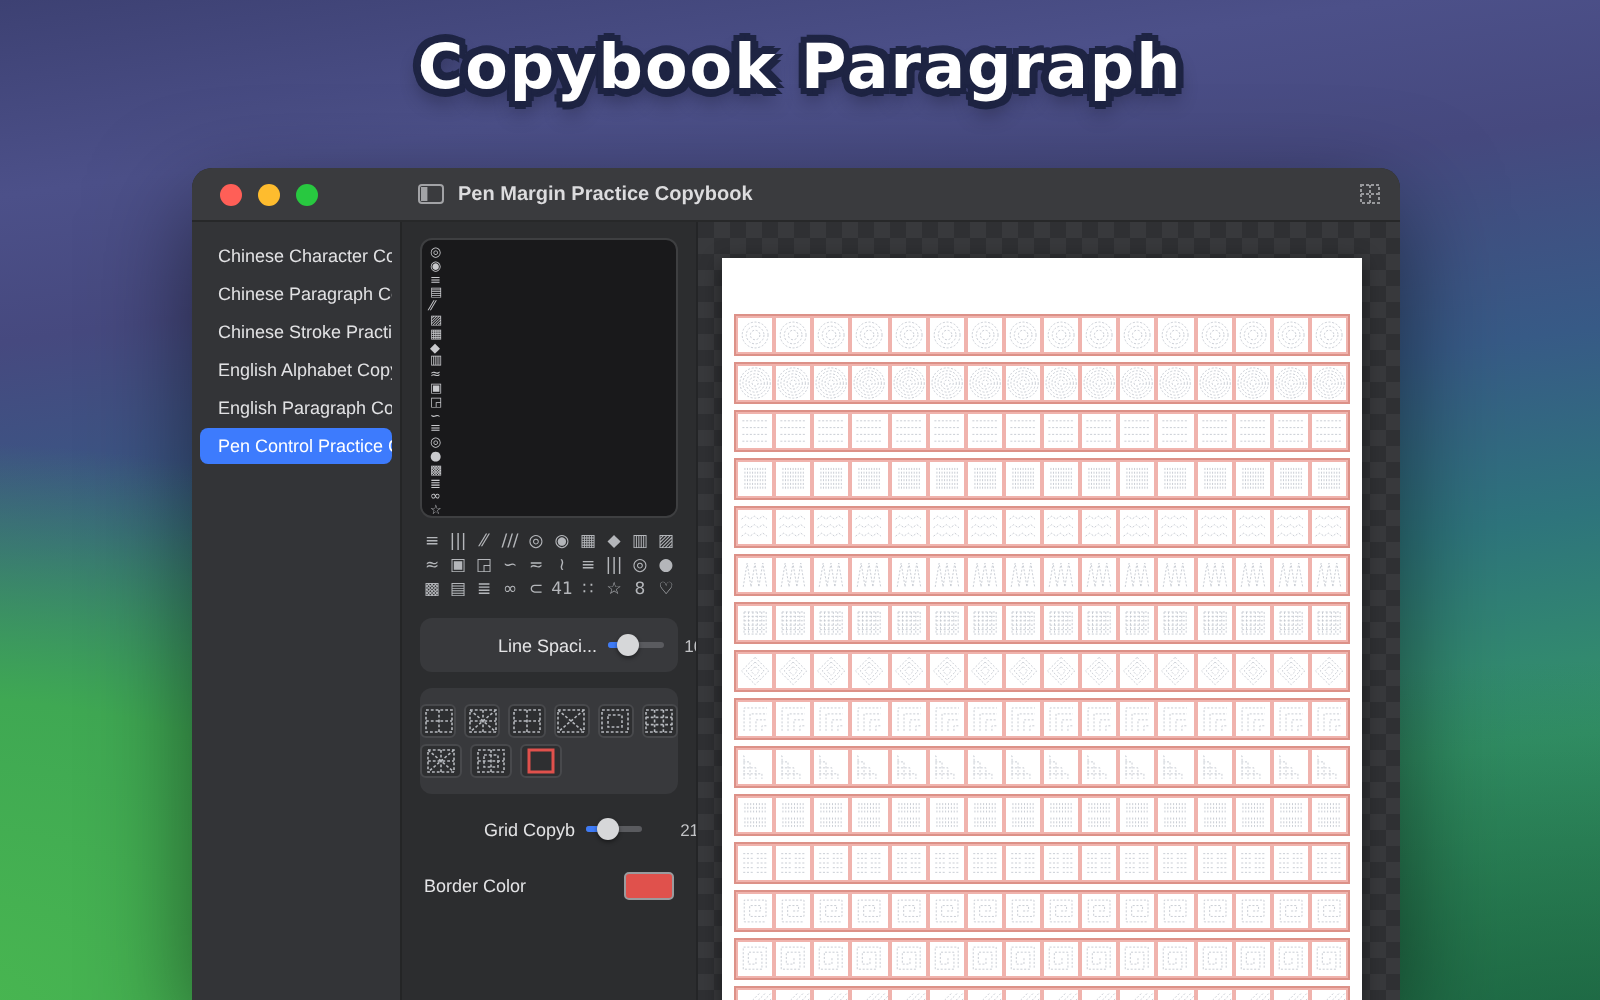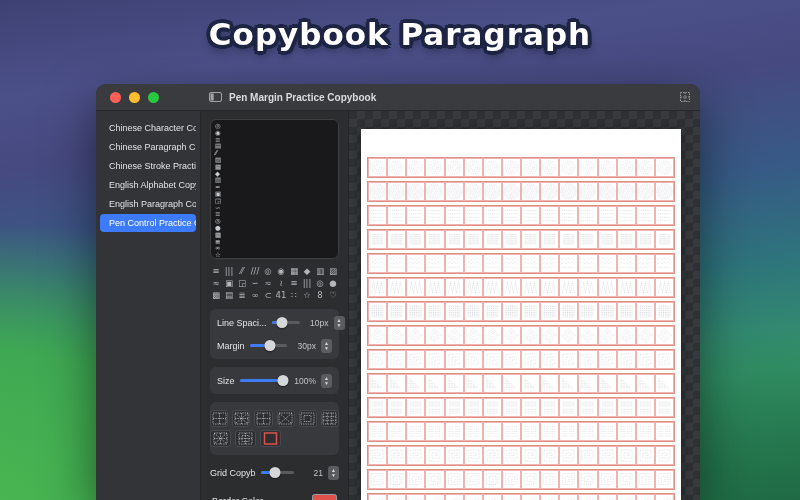--- a/index.html
+++ b/index.html
@@ -40,21 +40,21 @@
   .preview-box{height:140px;background:#19191b;border:1px solid #3e3f41;border-radius:6px;
     padding:3px 4px;overflow:hidden;box-sizing:border-box;}
   .preview-text{font-size:6.5px;line-height:6.8px;color:#c9cacd;white-space:pre-line;
     font-family:"DejaVu Sans",sans-serif;}
   .palette{margin-top:6px;}
   .pal-row{display:flex;gap:1px;height:12px;}
   .pal-glyph{width:12px;font-size:8.5px;line-height:12px;color:#b4b6ba;text-align:center;
     font-family:"DejaVu Sans",sans-serif;overflow:hidden;}
   .grp{background:#38393c;border-radius:6px;padding:2px 7px;margin-top:8px;}
   .sl-row{display:flex;align-items:center;gap:5px;height:23px;}
-  .sl-label{font-size:9px;color:#e4e4e6;white-space:nowrap;flex-shrink:0;}
+  .sl-label{font-size:9px;color:#e4e4e6;white-space:nowrap;flex-shrink:0;margin-left:32px;}
   .sl-track{flex:1;height:3px;background:#5a5b5f;border-radius:2px;position:relative;min-width:28px;}
   .sl-fill{height:100%;background:#3e7bf7;border-radius:2px;}
   .sl-thumb{width:11px;height:11px;border-radius:50%;background:#d6d7d9;position:absolute;top:-4px;
     transform:translateX(-50%);box-shadow:0 1px 2px rgba(0,0,0,.45);}
   .sl-value{font-size:8.5px;color:#c2c3c6;min-width:24px;text-align:right;flex-shrink:0;}
   .stepper{width:11px;height:14px;background:#5b5c60;border-radius:3px;display:flex;flex-direction:column;
     align-items:center;justify-content:center;font-size:5px;line-height:5px;color:#d8d8da;flex-shrink:0;}
   .gs-rows{padding:5px 0;}
   .gs-row{display:flex;gap:4px;margin:3px 0;}
   .gs-btn{width:21px;height:17px;display:flex;align-items:center;justify-content:center;
@@ -195,48 +195,22 @@
           <div class="sl-track">
               <div class="sl-fill" style="width: 38%; background: rgb(62, 123, 247);"></div>
               <div class="sl-thumb" style="left: 38%;"></div>
             </div>
           <span class="sl-value">10px</span>
           <span class="stepper">
               <span>▲</span>
               <span>▼</span>
             </span>
         </div>
-        <div class="sl-row">
-          <span class="sl-label">Margin</span>
-          <div class="sl-track">
-              <div class="sl-fill" style="width: 55%; background: rgb(62, 123, 247);"></div>
-              <div class="sl-thumb" style="left: 55%;"></div>
-            </div>
-          <span class="sl-value">30px</span>
-          <span class="stepper">
-              <span>▲</span>
-              <span>▼</span>
-            </span>
-        </div>
       </div>
 
-      <div class="grp">
-        <div class="sl-row">
-          <span class="sl-label">Size</span>
-          <div class="sl-track">
-              <div class="sl-fill" style="width: 92%; background: rgb(62, 123, 247);"></div>
-              <div class="sl-thumb" style="left: 92%;"></div>
-            </div>
-          <span class="sl-value">100%</span>
-          <span class="stepper">
-              <span>▲</span>
-              <span>▼</span>
-            </span>
-        </div>
-      </div>
 
       <div class="grp gs-rows">
         <div class="gs-row">
             <div class="gs-btn">
               <svg class="gs" viewBox="0 0 15 13">
                 <rect x="1" y="1" width="13" height="11"></rect>
                 <path d="M7.5,1 V12 M1,6.5 H14"></path>
               </svg>
             </div>
             <div class="gs-btn">

